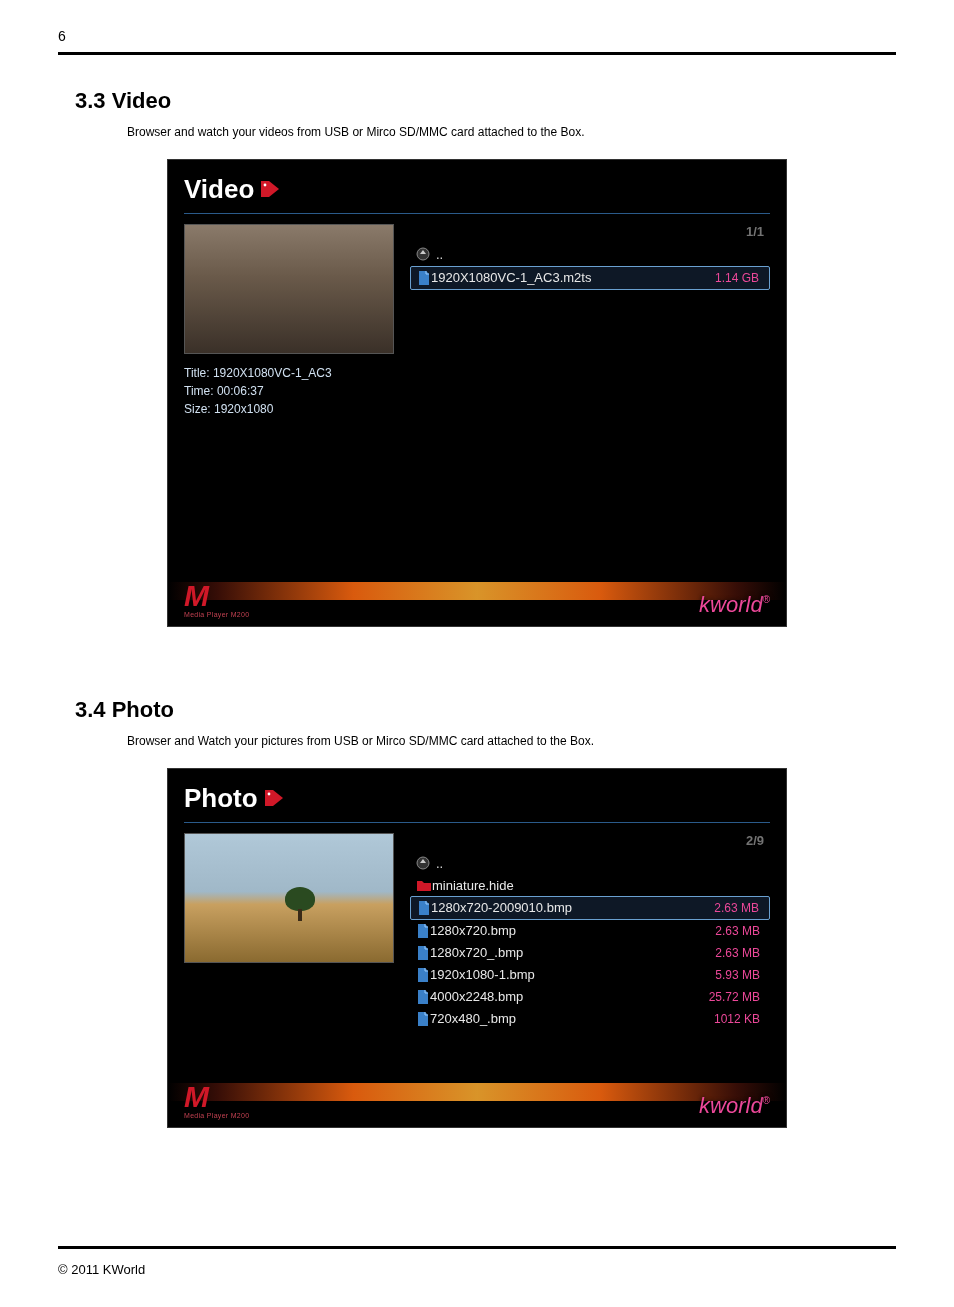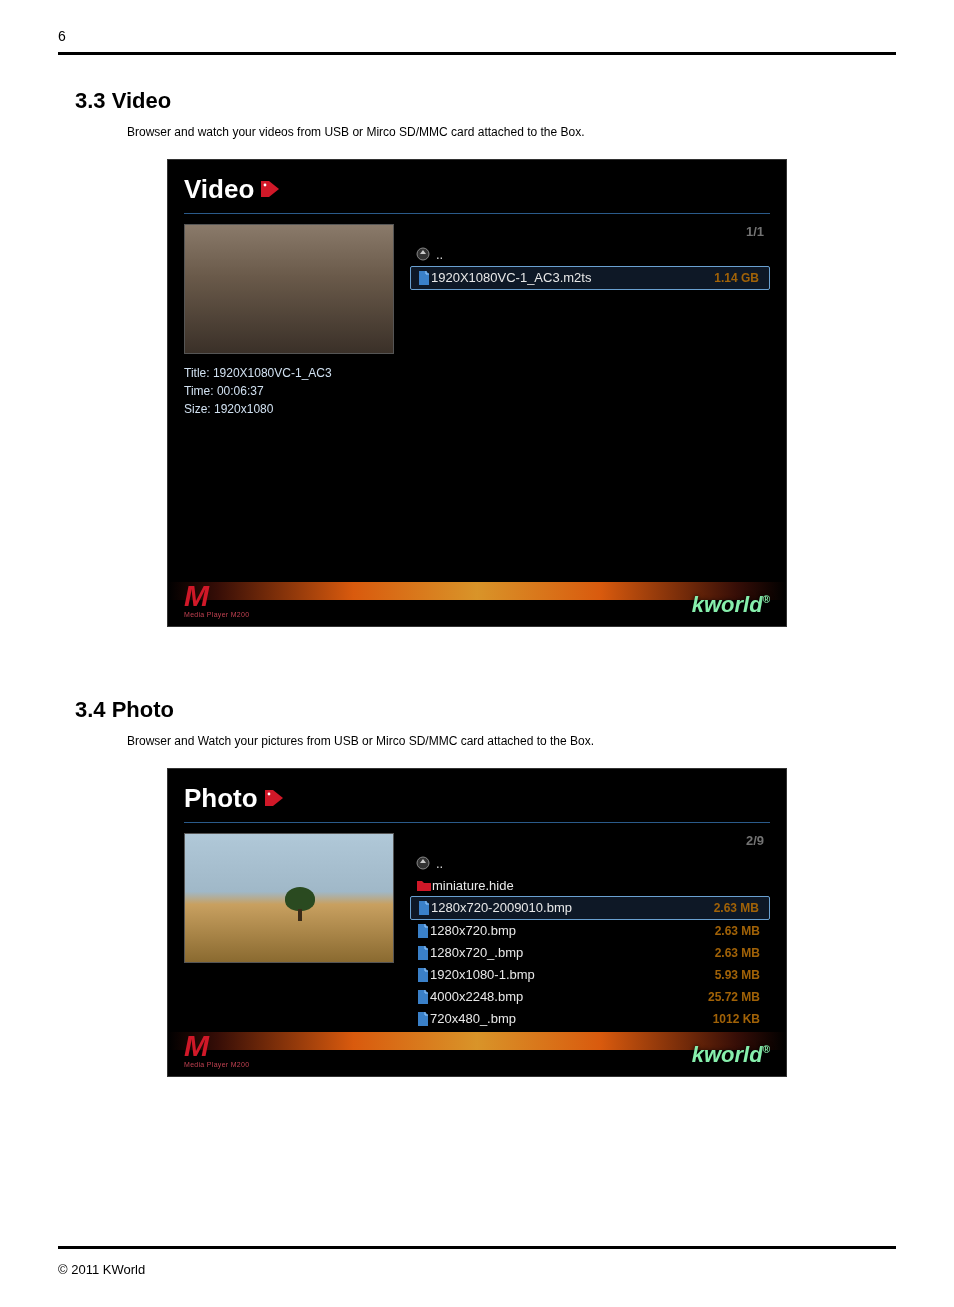--- a/index.html
+++ b/index.html
@@ -46,21 +46,21 @@
     width: 620px;
     margin: 0 auto 70px auto;
     background: #000;
     border: 1px solid #333;
     position: relative;
     padding: 14px 16px 12px 16px;
     color: #fff;
     font-family: Arial, sans-serif;
   }
   .screenshot.video-shot { height: 468px; }
-  .screenshot.photo-shot { height: 309px; }
+  .screenshot.photo-shot { height: 360px; }
   .shot-title {
     font-size: 26px;
     font-weight: bold;
     color: #fff;
     display: flex;
     align-items: center;
     gap: 6px;
     margin-bottom: 8px;
   }
   .tag-icon {
@@ -136,21 +136,21 @@
     display: flex;
     align-items: center;
     justify-content: space-between;
     padding: 3px 10px 3px 6px;
     font-size: 13px;
     color: #e8e8e8;
     gap: 8px;
   }
   .file-row .left { display: flex; align-items: flex-start; min-width: 0; }
   .file-row .name { white-space: nowrap; overflow: hidden; text-overflow: ellipsis; }
-  .file-row .size { font-size: 12px; color: #a16207; font-weight: bold; white-space: nowrap; }
+  .file-row .size { font-size: 12px; color: #ec4899; font-weight: normal; white-space: nowrap; }
   .file-row.selected {
     border: 1px solid #6aa0d0;
     border-radius: 2px;
     background: rgba(40,70,110,0.35);
   }
   .file-icon-wrap { display:inline-flex; }
   .shot-footer {
     position: absolute;
     left: 16px; right: 16px; bottom: 8px;
     display: flex;
@@ -166,23 +166,23 @@
     color: #d01828;
     line-height: 1;
   }
   .m-sub {
     font-size: 7px;
     color: #c04050;
     letter-spacing: 0.3px;
   }
   .kworld-logo {
     font-size: 22px;
-    font-weight: bold;
+    font-weight: normal;
     font-style: italic;
-    color: #86efac;
+    color: #ec4899;
     text-shadow: 0 0 4px #000;
     position: relative;
   }
   .kworld-logo::after {
     content: "®";
     font-size: 10px;
     font-style: normal;
     vertical-align: super;
   }
   .flame-bar {

